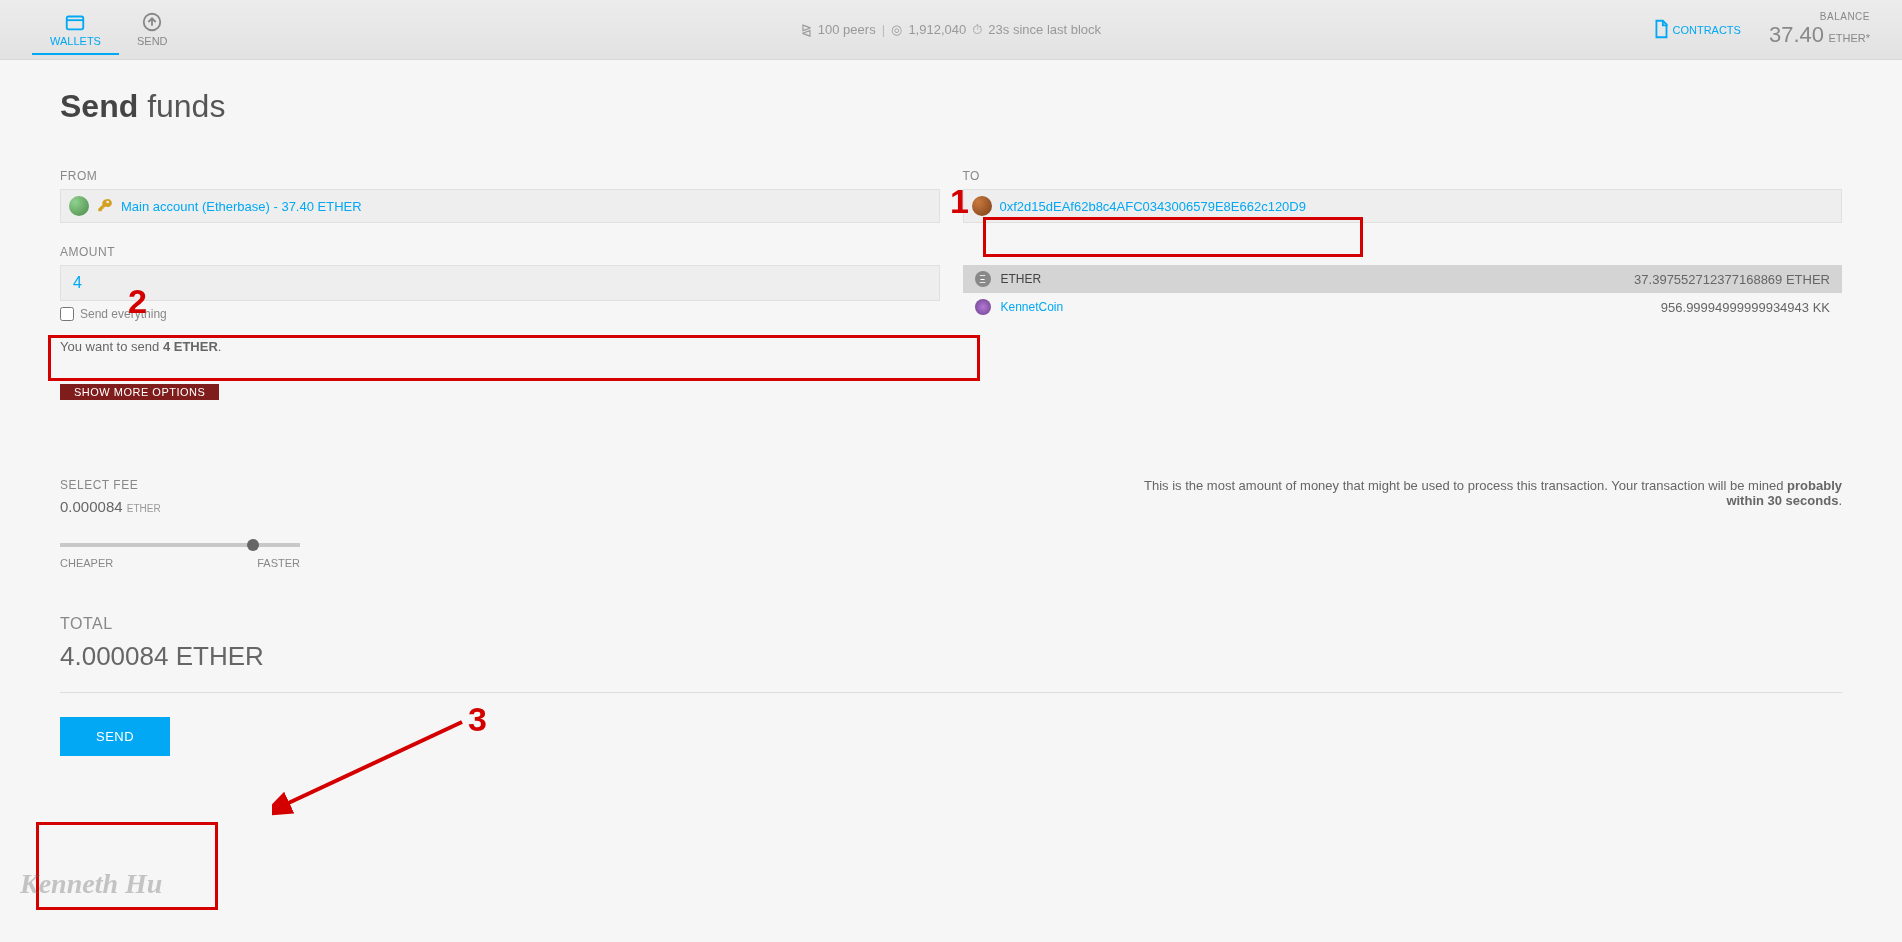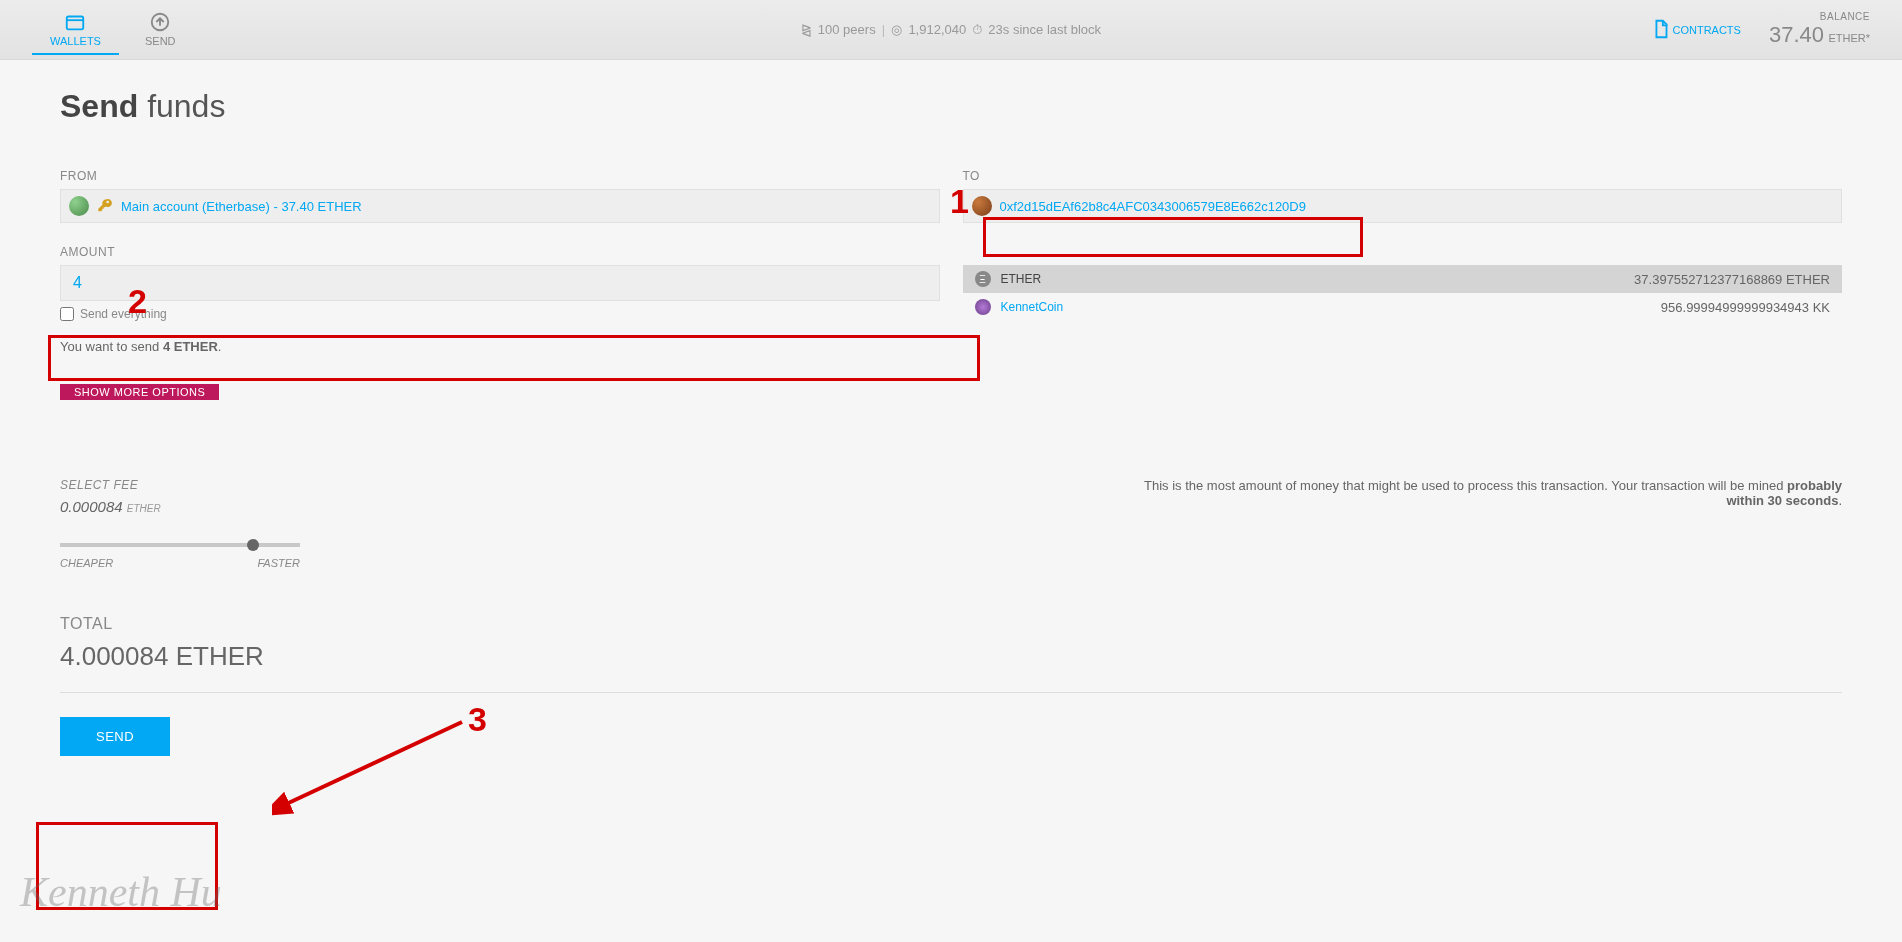--- a/index.html
+++ b/index.html
@@ -14,21 +14,21 @@
 }
 .topbar {
   height: 60px;
   background: linear-gradient(#ececec,#e2e2e2);
   border-bottom: 1px solid #d8d8d8;
   display: flex;
   align-items: center;
   padding: 0 32px;
   position: relative;
 }
-.topbar-left { display: flex; gap: 8px; }
+.topbar-left { display: flex; }
 .nav-item {
   display: flex; flex-direction: column; align-items: center;
   padding: 6px 18px; cursor: pointer; color: #888; font-size: 11px;
 }
 .nav-item.active { color: #02a8f3; border-bottom: 2px solid #02a8f3; }
 .nav-item svg { width: 22px; height: 22px; margin-bottom: 2px; }
 .topbar-center {
   position: absolute; left: 50%; transform: translateX(-50%);
   color: #999; font-size: 13px; display: flex; gap: 6px; align-items: center;
 }
@@ -71,47 +71,47 @@
 .token-row.alt .tname { color: #02a8f3; }
 .token-row .tbal { color: #666; font-size: 13px; }
 .token-icon { width: 16px; height: 16px; border-radius:50%; flex-shrink:0; }
 .token-icon.eth { background: #888; display:flex; align-items:center; justify-content:center; color:#fff; font-size:10px;}
 .token-icon.kc { background: radial-gradient(circle,#b47ad6,#6a3d8a); }
 .checkbox-row { display: flex; align-items:center; gap:6px; margin-top:6px; font-size:12px; color:#888;}
 .checkbox-row input { width:14px; height:14px; }
 .summary-line { font-size: 13px; color: #666; margin-top: 18px; margin-bottom:28px;}
 .summary-line b { font-weight: 700; }
 .show-more {
-  background:#be185d; color:#fff; border:none; padding: 2px 14px;
+  background:#7f1d1d; color:#fff; border:none; padding: 2px 14px;
   font-size:11px; letter-spacing:0.5px; cursor:pointer;
 }
 .spacer { height: 56px; }
 .fee-section { display:flex; align-items: flex-start; }
-.fee-left { width: 280px; font-style: italic; }
+.fee-left { width: 280px; }
 .fee-value { font-size: 15px; color:#666; }
 .fee-value .u { font-size:10px; color:#999;}
 .slider-wrap { margin-top: 28px; width: 240px; }
 .slider-track { height:4px; background:#c8c8c8; position:relative; }
 .slider-knob { width:12px; height:12px; background:#666; border-radius:50%; position:absolute; top:-4px; left: 78%; }
 .slider-labels { display:flex; justify-content:space-between; font-size:11px; color:#888; margin-top:10px;}
 .fee-right { margin-left:auto; text-align:right; font-size:13px; color:#666; max-width: 700px;}
 .fee-right b { font-weight:700; }
 .total-section { margin-top: 46px; }
 .total-label { font-size:16px; color:#888; letter-spacing:0.5px; margin-bottom: 8px;}
 .total-value { font-size: 26px; color:#666; font-weight:300;}
 .divider { border-top:1px solid #ddd; margin: 20px 0 24px 0;}
 .send-btn {
   background:#02a8f3; color:#fff; border:none; padding: 12px 36px;
   font-size:13px; letter-spacing:0.5px; cursor:pointer;
 }
 
 .ann-box { position:absolute; border:3px solid #d40000; pointer-events:none; }
 .ann-num { position:absolute; color:#d40000; font-size:34px; font-weight:700; font-family: Arial,sans-serif; pointer-events:none;}
 .ann-arrow { position:absolute; pointer-events:none; }
-.watermark { position:absolute; font-family: "Brush Script MT", cursive; font-size:42px; color:rgba(100,100,100,0.35); font-style:italic; pointer-events:none;}
+.watermark { position:absolute; font-family: "Brush Script MT", cursive; font-size:28px; color:rgba(100,100,100,0.35); font-style:italic; pointer-events:none;font-weight:bold;}
 
 
 #box1 { left: 983px; top: 217px; width: 380px; height: 40px; }
 #box2 { left: 48px; top: 335px; width: 932px; height: 46px; }
 #box3 { left: 36px; top: 822px; width: 182px; height: 88px; }
 #num1 { left: 950px; top: 182px; }
 #num2 { left: 128px; top: 282px; }
 #num3 { left: 468px; top: 700px; }
 #arrow3 { left: 272px; top: 716px; width: 200px; height: 100px; }
 #wm { left: 20px; top: 868px; }

